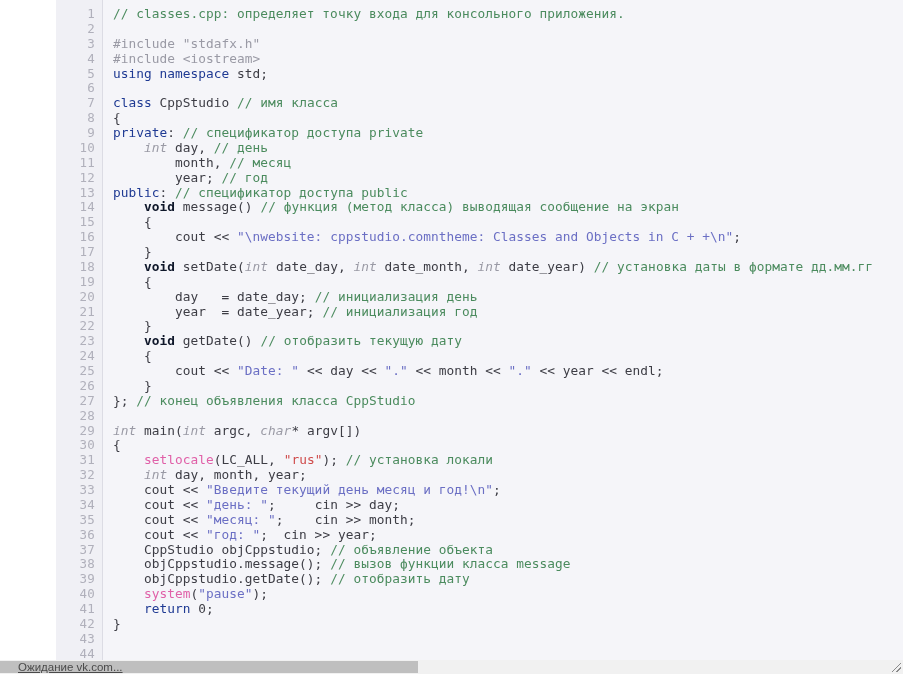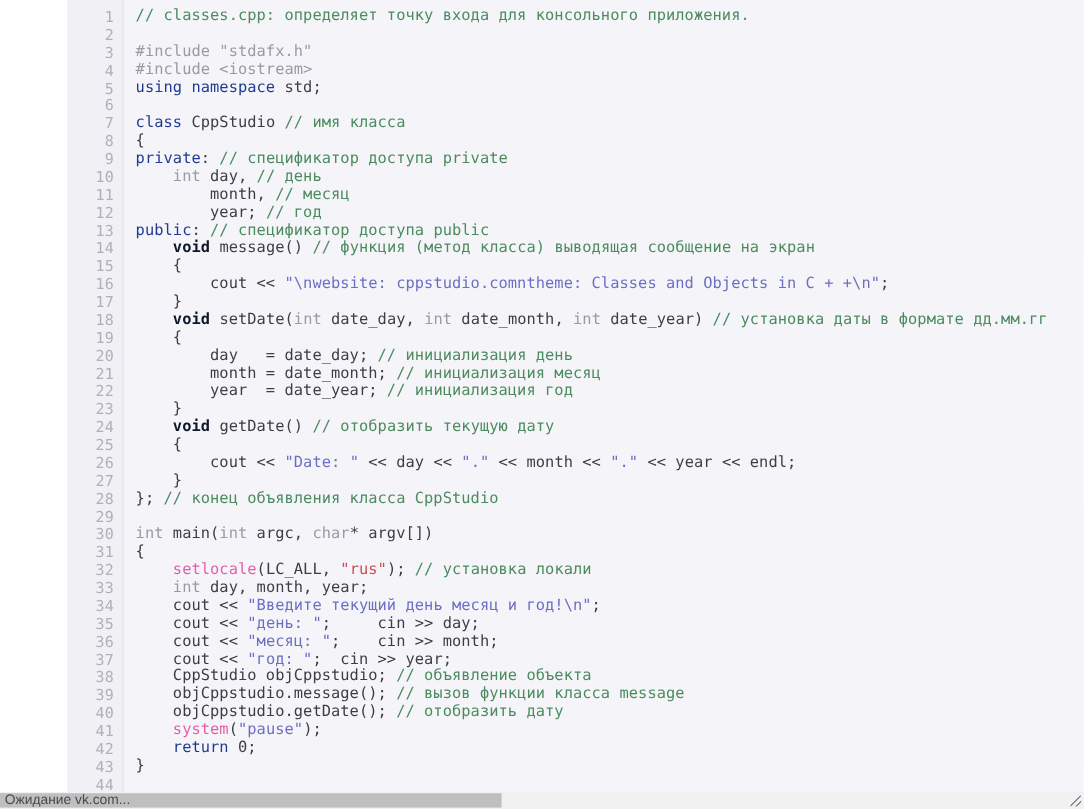--- a/index.html
+++ b/index.html
@@ -68,21 +68,21 @@
     line-height: 14.88px;
     font-size: 12.8px;
     white-space: pre;
     color: #3d3d45;
     letter-spacing: 0.05px;
   }
 
   
   .kw   { color: #1f3a93; font-weight: normal; }   
   .kwt  { color: #0f172a; font-weight: bold; }   
-  .typ  { color: #9a9aa5; }                      
+  .typ  { color: #9a9aa5; font-style: italic; }                      
   .pre  { color: #9a9aa5; }                      
   .cmt  { color: #4b8b5e; }                      
   .str  { color: #6b6fc4; }                      
   .strr { color: #cf4b4b; }                      
   .fn   { color: #e060a8; }                      
   .pln  { color: #3d3d45; }
 
   
   .hscroll {
     position: absolute;
@@ -137,21 +137,22 @@
     overflow: hidden;
     background: transparent;
   }
   .status-bar .status-text {
     display: block;
     font-family: "Liberation Sans", sans-serif;
     font-size: 11.5px;
     color: #4a4a4a;
     line-height: 13px;
     white-space: nowrap;
-    padding-left: 4px;
+    padding-left: 18px;
+    text-decoration: underline;
   }
 </style>
 </head>
 <body>
 
 <div id="page">
 
   <div class="code-block">
 
     <div class="gutter">
@@ -215,21 +216,20 @@
         <span class="cl"><span class="pln">        month, </span><span class="cmt">// месяц</span></span>
         <span class="cl"><span class="pln">        year; </span><span class="cmt">// год</span></span>
         <span class="cl"><span class="kw">public</span><span class="pln">: </span><span class="cmt">// спецификатор доступа public</span></span>
         <span class="cl"><span class="pln">    </span><span class="kwt">void</span><span class="pln"> message() </span><span class="cmt">// функция (метод класса) выводящая сообщение на экран</span></span>
         <span class="cl"><span class="pln">    {</span></span>
         <span class="cl"><span class="pln">        cout &lt;&lt; </span><span class="str">"\nwebsite: cppstudio.comntheme: Classes and Objects in C + +\n"</span><span class="pln">;</span></span>
         <span class="cl"><span class="pln">    }</span></span>
         <span class="cl"><span class="pln">    </span><span class="kwt">void</span><span class="pln"> setDate(</span><span class="typ">int</span><span class="pln"> date_day, </span><span class="typ">int</span><span class="pln"> date_month, </span><span class="typ">int</span><span class="pln"> date_year) </span><span class="cmt">// установка даты в формате дд.мм.гг</span></span>
         <span class="cl"><span class="pln">    {</span></span>
         <span class="cl"><span class="pln">        day   = date_day; </span><span class="cmt">// инициализация день</span></span>
-        <span class="cl"><span class="pln">        month = date_month; </span><span class="cmt">// инициализация месяц</span></span>
         <span class="cl"><span class="pln">        year  = date_year; </span><span class="cmt">// инициализация год</span></span>
         <span class="cl"><span class="pln">    }</span></span>
         <span class="cl"><span class="pln">    </span><span class="kwt">void</span><span class="pln"> getDate() </span><span class="cmt">// отобразить текущую дату</span></span>
         <span class="cl"><span class="pln">    {</span></span>
         <span class="cl"><span class="pln">        cout &lt;&lt; </span><span class="str">"Date: "</span><span class="pln"> &lt;&lt; day &lt;&lt; </span><span class="str">"."</span><span class="pln"> &lt;&lt; month &lt;&lt; </span><span class="str">"."</span><span class="pln"> &lt;&lt; year &lt;&lt; endl;</span></span>
         <span class="cl"><span class="pln">    }</span></span>
         <span class="cl"><span class="pln">}; </span><span class="cmt">// конец объявления класса CppStudio</span></span>
         <span class="cl"><span class="pln"></span></span>
         <span class="cl"><span class="typ">int</span><span class="pln"> main(</span><span class="typ">int</span><span class="pln"> argc, </span><span class="typ">char</span><span class="pln">* argv[])</span></span>
         <span class="cl"><span class="pln">{</span></span>

